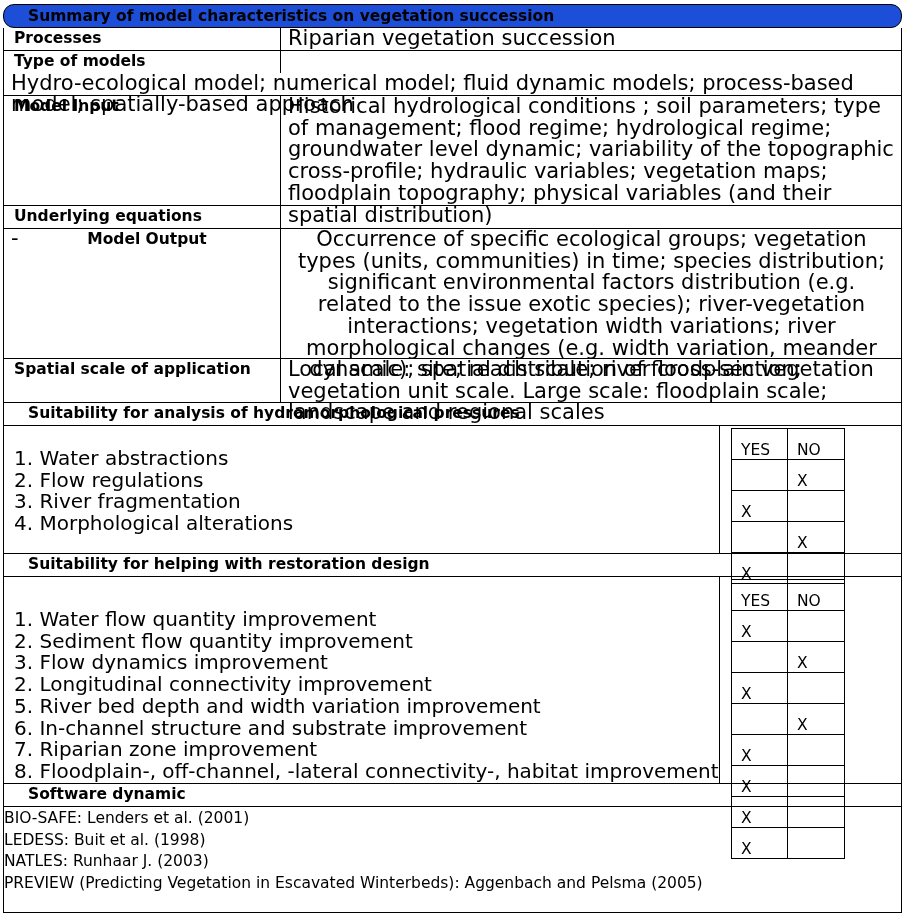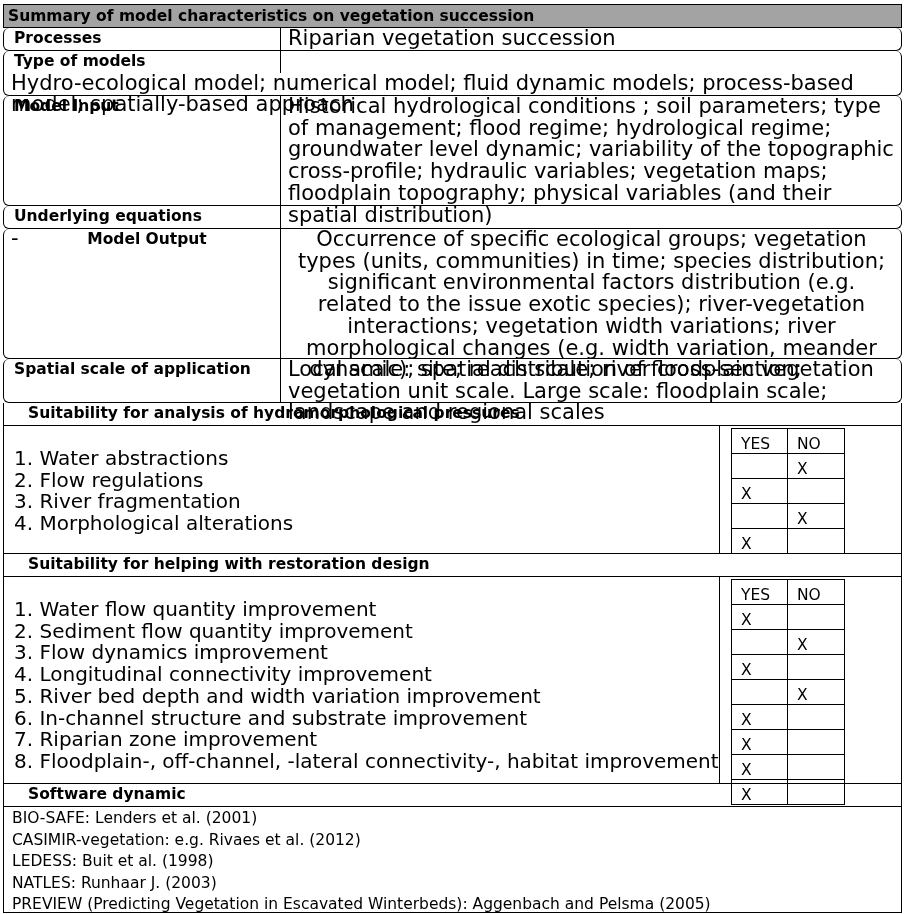--- a/index.html
+++ b/index.html
@@ -2,37 +2,37 @@
 <html><head>
 <meta charset="utf-8">
 <style>
   html, body { margin: 0; padding: 0; background: #ffffff; }
   body { width: 905px; height: 914px; position: relative; overflow: hidden;
          font-family: "DejaVu Sans", sans-serif; color: #000; }
   .frame { position: absolute; left: 3px; top: 4px; width: 899px; }
   .row { position: relative; border-left: 1px solid #000; border-right: 1px solid #000;
          border-bottom: 1px solid #000; box-sizing: border-box; }
   .row.first { border-top: 1px solid #000; }
-  .hdr { background: #a3a3a3; font-size: 15.5px; font-weight: bold; height: 24px;
-         line-height: 22px; padding-left: 4px; }
+  .hdr { background: #1d4ed8; font-size: 15.5px; font-weight: bold; height: 24px;
+         line-height: 22px; padding-left: 24px; border-radius: 11px; }
   .hdr span { font-size: 15.5px; }
-  .two { display: flex; border-radius: 6px; }
+  .two { display: flex; }
   .lab { width: 277px; border-right: 1px solid #000; box-sizing: border-box;
          padding-left: 10px; font-weight: bold; font-size: 15.5px; line-height: 21.7px; }
   .val { flex: 1; padding-left: 7px; padding-right: 6px; font-size: 21px; line-height: 21.7px; }
   .sec { font-weight: bold; font-size: 15.5px; height: 23px; line-height: 21px; padding-left: 24px; }
   .block { position: relative; }
   .block .divider { position: absolute; left: 715px; top: 0; bottom: 0; border-left: 1px solid #000; }
   .block ol { list-style: none; margin: 0; padding: 0; position: absolute; left: 10px;
               font-size: 20px; line-height: 21.7px; }
   .yn { position: absolute; left: 727px; border-collapse: collapse; font-size: 15.5px; }
-  .yn td { border: 1px solid #000; width: 56px; height: 21px; padding: 6px 0 0 9px;
+  .yn td { border: 1px solid #000; width: 56px; height: 21px; padding: 12px 0 0 9px;
            line-height: 18px; vertical-align: bottom; box-sizing: border-box; }
   .yn td.no { width: 57px; }
-  .sw { padding-left: 8px; font-size: 15.5px; line-height: 21.5px; padding-top: 1px; height: 106px; box-sizing: border-box; }
+  .sw { font-size: 15.5px; line-height: 21.5px; padding-top: 1px; height: 106px; box-sizing: border-box; }
 </style>
 </head>
 <body>
 
 <div class="frame">
 
   <div class="row first hdr">
     <span>Summary of model characteristics on vegetation succession</span>
   </div>
 
@@ -98,25 +98,25 @@
         <td>X</td>
         <td class="no"></td>
       </tr>
     </tbody>
       </table>
   </div>
 
   <div class="row sec">Suitability for helping with restoration design</div>
 
   <div class="row block" style="height:207px;">
-    <ol style="top:22px;">
+    <ol style="top:32px;">
       <li>1. Water flow quantity improvement</li>
       <li>2. Sediment flow quantity improvement</li>
       <li>3. Flow dynamics improvement</li>
-      <li>4. Longitudinal connectivity improvement</li>
+      <li>2. Longitudinal connectivity improvement</li>
       <li>5. River bed depth and width variation improvement</li>
       <li>6. In-channel structure and substrate improvement</li>
       <li>7. Riparian zone improvement</li>
       <li>8. Floodplain-, off-channel, -lateral connectivity-, habitat improvement</li>
     </ol>
     <div class="divider"></div>
     <table class="yn" style="top:2px;">
       <tbody>
           <tr>
         <td>YES</td>
@@ -155,19 +155,18 @@
         <td class="no"></td>
       </tr>
     </tbody>
       </table>
   </div>
 
   <div class="row sec">Software dynamic</div>
 
   <div class="row sw">
     <div>BIO-SAFE: Lenders et al. (2001)</div>
-    <div>CASIMIR-vegetation: e.g. Rivaes et al. (2012)</div>
     <div>LEDESS: Buit et al. (1998)</div>
     <div>NATLES: Runhaar J. (2003)</div>
     <div>PREVIEW (Predicting Vegetation in Escavated Winterbeds): Aggenbach and Pelsma (2005)</div>
   </div>
 
 </div>
 
 </body></html>

